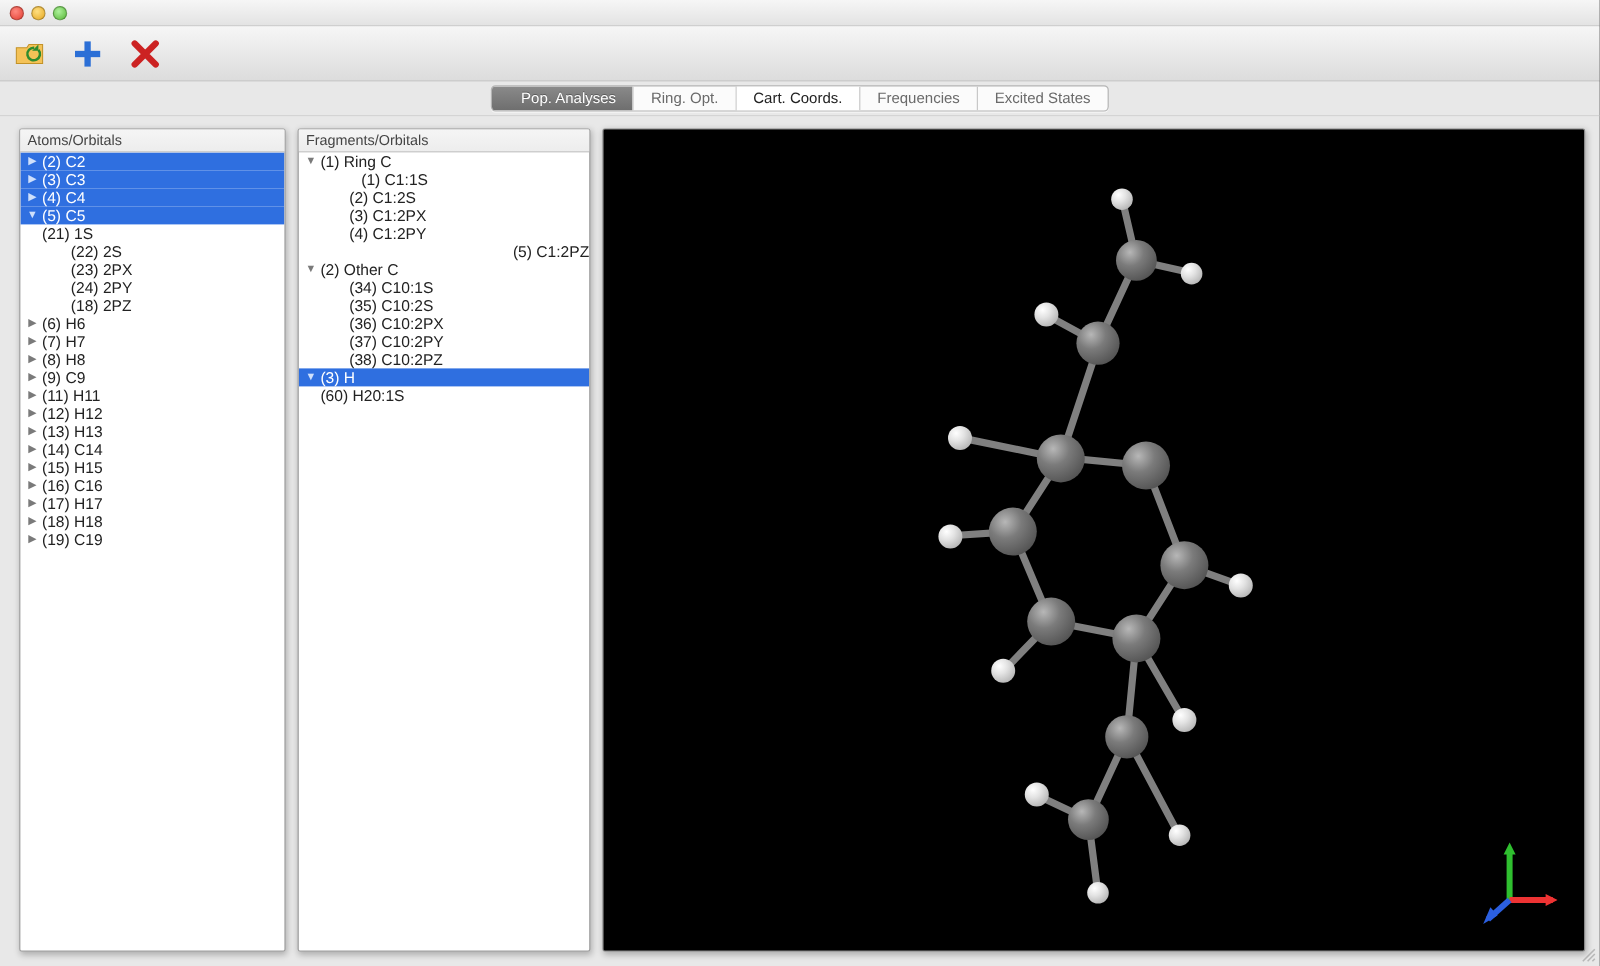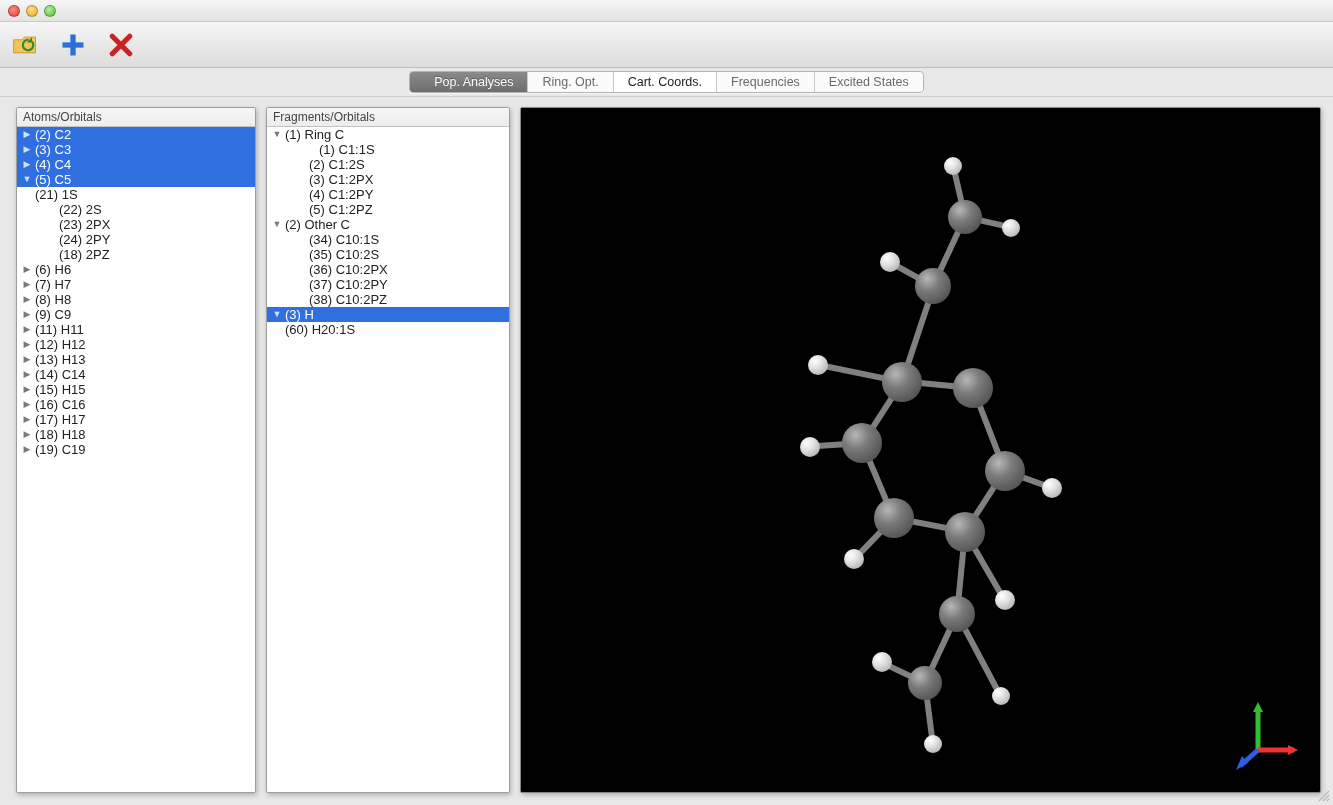--- a/index.html
+++ b/index.html
@@ -67,21 +67,21 @@
     flex:1; display:flex; padding:10px 12px 12px 16px; gap:10px;
     background:#e8e8e8;
   }
   .panel {
     background:#fff;
     border:1px solid #9e9e9e;
     border-radius:2px;
     box-shadow: 1px 2px 5px rgba(0,0,0,0.25);
     display:flex; flex-direction:column;
   }
-  .panel.left { width:240px; }
+  .panel.left { width:222px; }
   .panel.mid  { width:244px; }
   .panel.view {
     flex:1; background:#000; border:1px solid #888;
     position:relative;
   }
   .panel-header {
     background:linear-gradient(#f5f5f5,#ededed);
     border-bottom:1px solid #c3c3c3;
     font-size:12px; color:#444;
     padding:2px 6px;
@@ -262,21 +262,21 @@
           <span class="lbl">(2) C1:2S</span>
         </div>
         <div class="row" style="padding-left: 28px;">
           <span class="disc"></span>
           <span class="lbl">(3) C1:2PX</span>
         </div>
         <div class="row" style="padding-left: 28px;">
           <span class="disc"></span>
           <span class="lbl">(4) C1:2PY</span>
         </div>
-        <div class="row" style="padding-left: 28px;">
+        <div class="row" style="padding-left: 28px; justify-content: flex-end;">
           <span class="disc"></span>
           <span class="lbl">(5) C1:2PZ</span>
         </div>
         <div class="row" style="padding-left: 4px;">
           <span class="disc">▼</span>
           <span class="lbl">(2) Other C</span>
         </div>
         <div class="row" style="padding-left: 28px;">
           <span class="disc"></span>
           <span class="lbl">(34) C10:1S</span>

